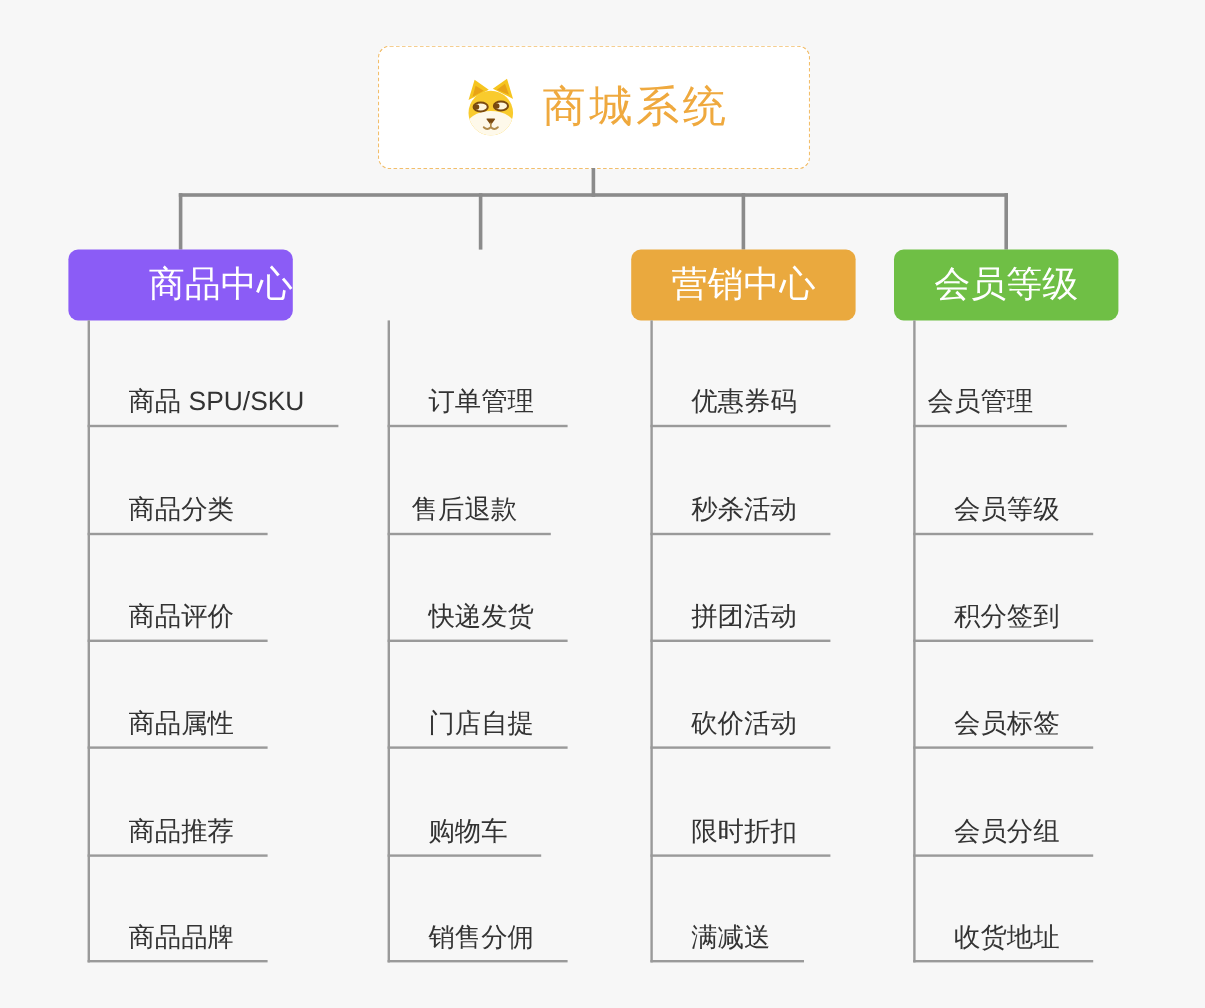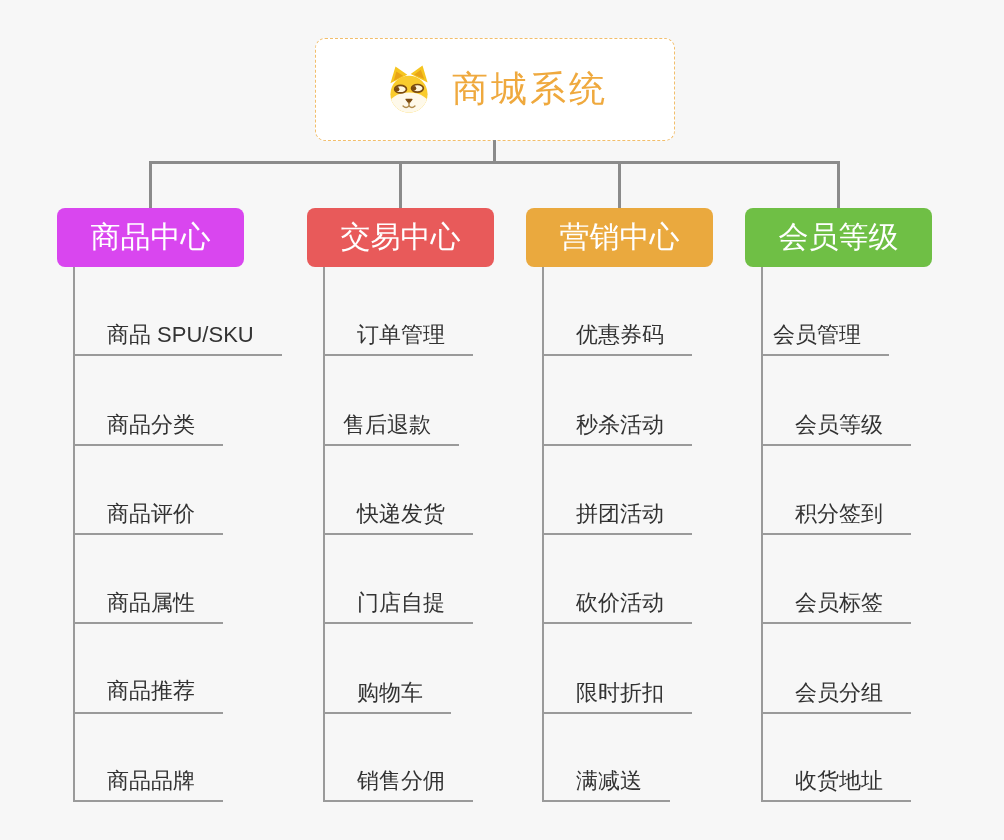--- a/index.html
+++ b/index.html
@@ -98,34 +98,31 @@
       <path d="M28.5,43 h7 l-3.5,4.5 z" fill="#7A4A10" stroke="#7A4A10" stroke-width="1.5" stroke-linejoin="round"></path>
       <path d="M32,47 v4" stroke="#B08A4A" stroke-width="1.6" fill="none" stroke-linecap="round"></path>
       <path d="M25,51 q3.5,3.5 7,0 q3.5,3.5 7,0" stroke="#B08A4A" stroke-width="1.8" fill="none" stroke-linecap="round"></path>
     </svg>
     <span id="root-title" style="color: rgb(239, 169, 62);">商城系统</span>
   </div>
 
 <div class="line" style="left: 492.5px; top: 140px; width: 3px; height: 24px; background: rgb(139, 139, 139);"></div>
     <div class="line" style="left: 149px; top: 161px; width: 691px; height: 3px; background: rgb(139, 139, 139);"></div>
     <div class="line" style="left: 149px; top: 161px; width: 3px; height: 47px; background: rgb(139, 139, 139);"></div>
-    <div class="branch-header" style="left: 57px; background: #d946ef;">
+    <div class="branch-header" style="left: 57px; background: #8b5cf6; justify-content: flex-end;">
       <span>商品中心</span>
     </div>
     <div class="thin-line" style="left: 73px; top: 267px; width: 2px; height: 535px; background: rgb(154, 154, 154);"></div>
     <div class="leaf-node" style="left: 73px; top: 322px;"><span>商品 SPU/SKU</span></div>
     <div class="leaf-node" style="left: 73px; top: 412px;"><span>商品分类</span></div>
     <div class="leaf-node" style="left: 73px; top: 501px;"><span>商品评价</span></div>
     <div class="leaf-node" style="left: 73px; top: 590px;"><span>商品属性</span></div>
-    <div class="leaf-node" style="left: 73px; top: 680px; font-family: Liberation Mono, monospace;"><span>商品推荐</span></div>
+    <div class="leaf-node" style="left: 73px; top: 680px;"><span>商品推荐</span></div>
     <div class="leaf-node" style="left: 73px; top: 768px;"><span>商品品牌</span></div>
     <div class="line" style="left: 399px; top: 161px; width: 3px; height: 47px; background: rgb(139, 139, 139);"></div>
-    <div class="branch-header" style="left: 307px; background: rgb(232, 90, 90);">
-      <span>交易中心</span>
-    </div>
     <div class="thin-line" style="left: 323px; top: 267px; width: 2px; height: 535px; background: rgb(154, 154, 154);"></div>
     <div class="leaf-node" style="left: 323px; top: 322px;"><span>订单管理</span></div>
     <div class="leaf-node" style="left: 323px; top: 412px; padding-left: 20px;"><span>售后退款</span></div>
     <div class="leaf-node" style="left: 323px; top: 501px;"><span>快递发货</span></div>
     <div class="leaf-node" style="left: 323px; top: 590px;"><span>门店自提</span></div>
     <div class="leaf-node" style="left: 323px; top: 680px;"><span>购物车</span></div>
     <div class="leaf-node" style="left: 323px; top: 768px;"><span>销售分佣</span></div>
     <div class="line" style="left: 618px; top: 161px; width: 3px; height: 47px; background: rgb(139, 139, 139);"></div>
     <div class="branch-header" style="left: 526px; background: rgb(234, 169, 62);">
       <span>营销中心</span>

